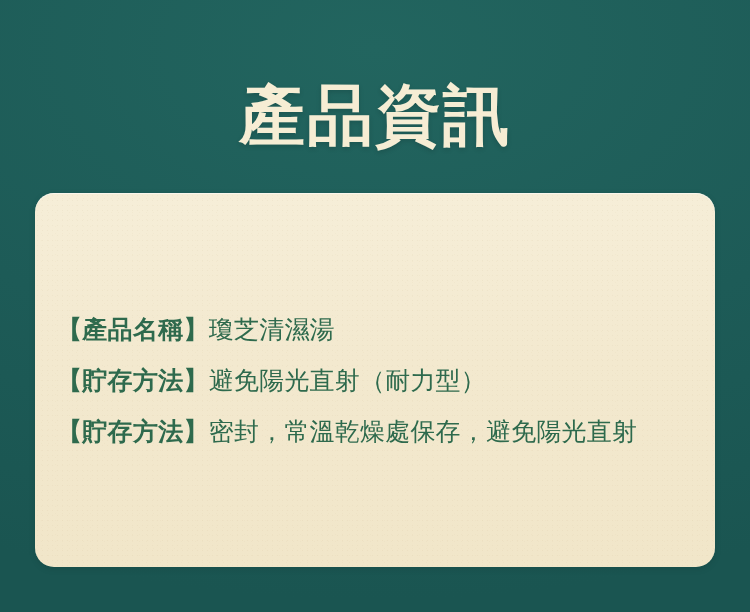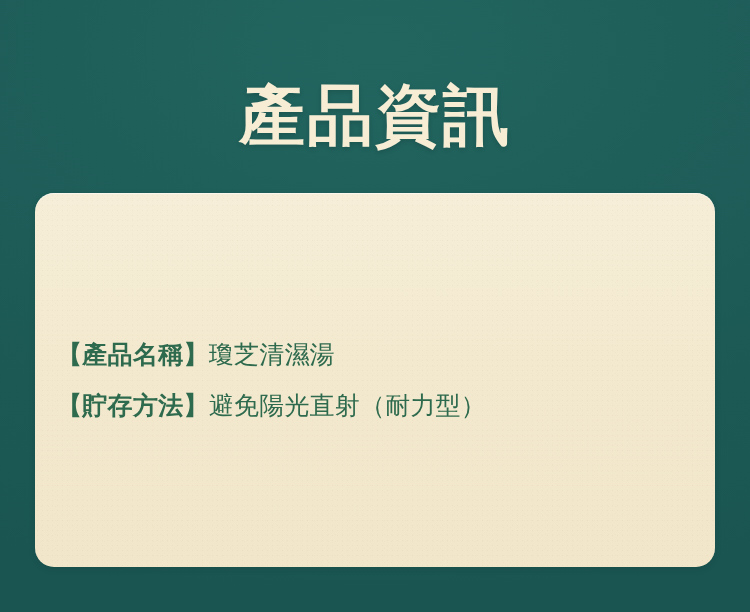--- a/index.html
+++ b/index.html
@@ -125,16 +125,17 @@
 <div class="page">
 
   <div class="title-area">
     <h1 class="page-title">產品資訊</h1>
   </div>
 
   <div class="info-card">
     <ul class="spec-list">
         <li class="spec-row"><span class="spec-label">【產品名稱】</span><span class="spec-value">瓊芝清濕湯</span></li>
         <li class="spec-row"><span class="spec-label">【貯存方法】</span><span class="spec-value">避免陽光直射（耐力型）</span></li>
+        <li class="spec-row"><span class="spec-label">【貯存方法】</span><span class="spec-value">密封，常溫乾燥處保存，避免陽光直射</span></li>
       </ul>
   </div>
 
 </div>
 
 </body></html>

